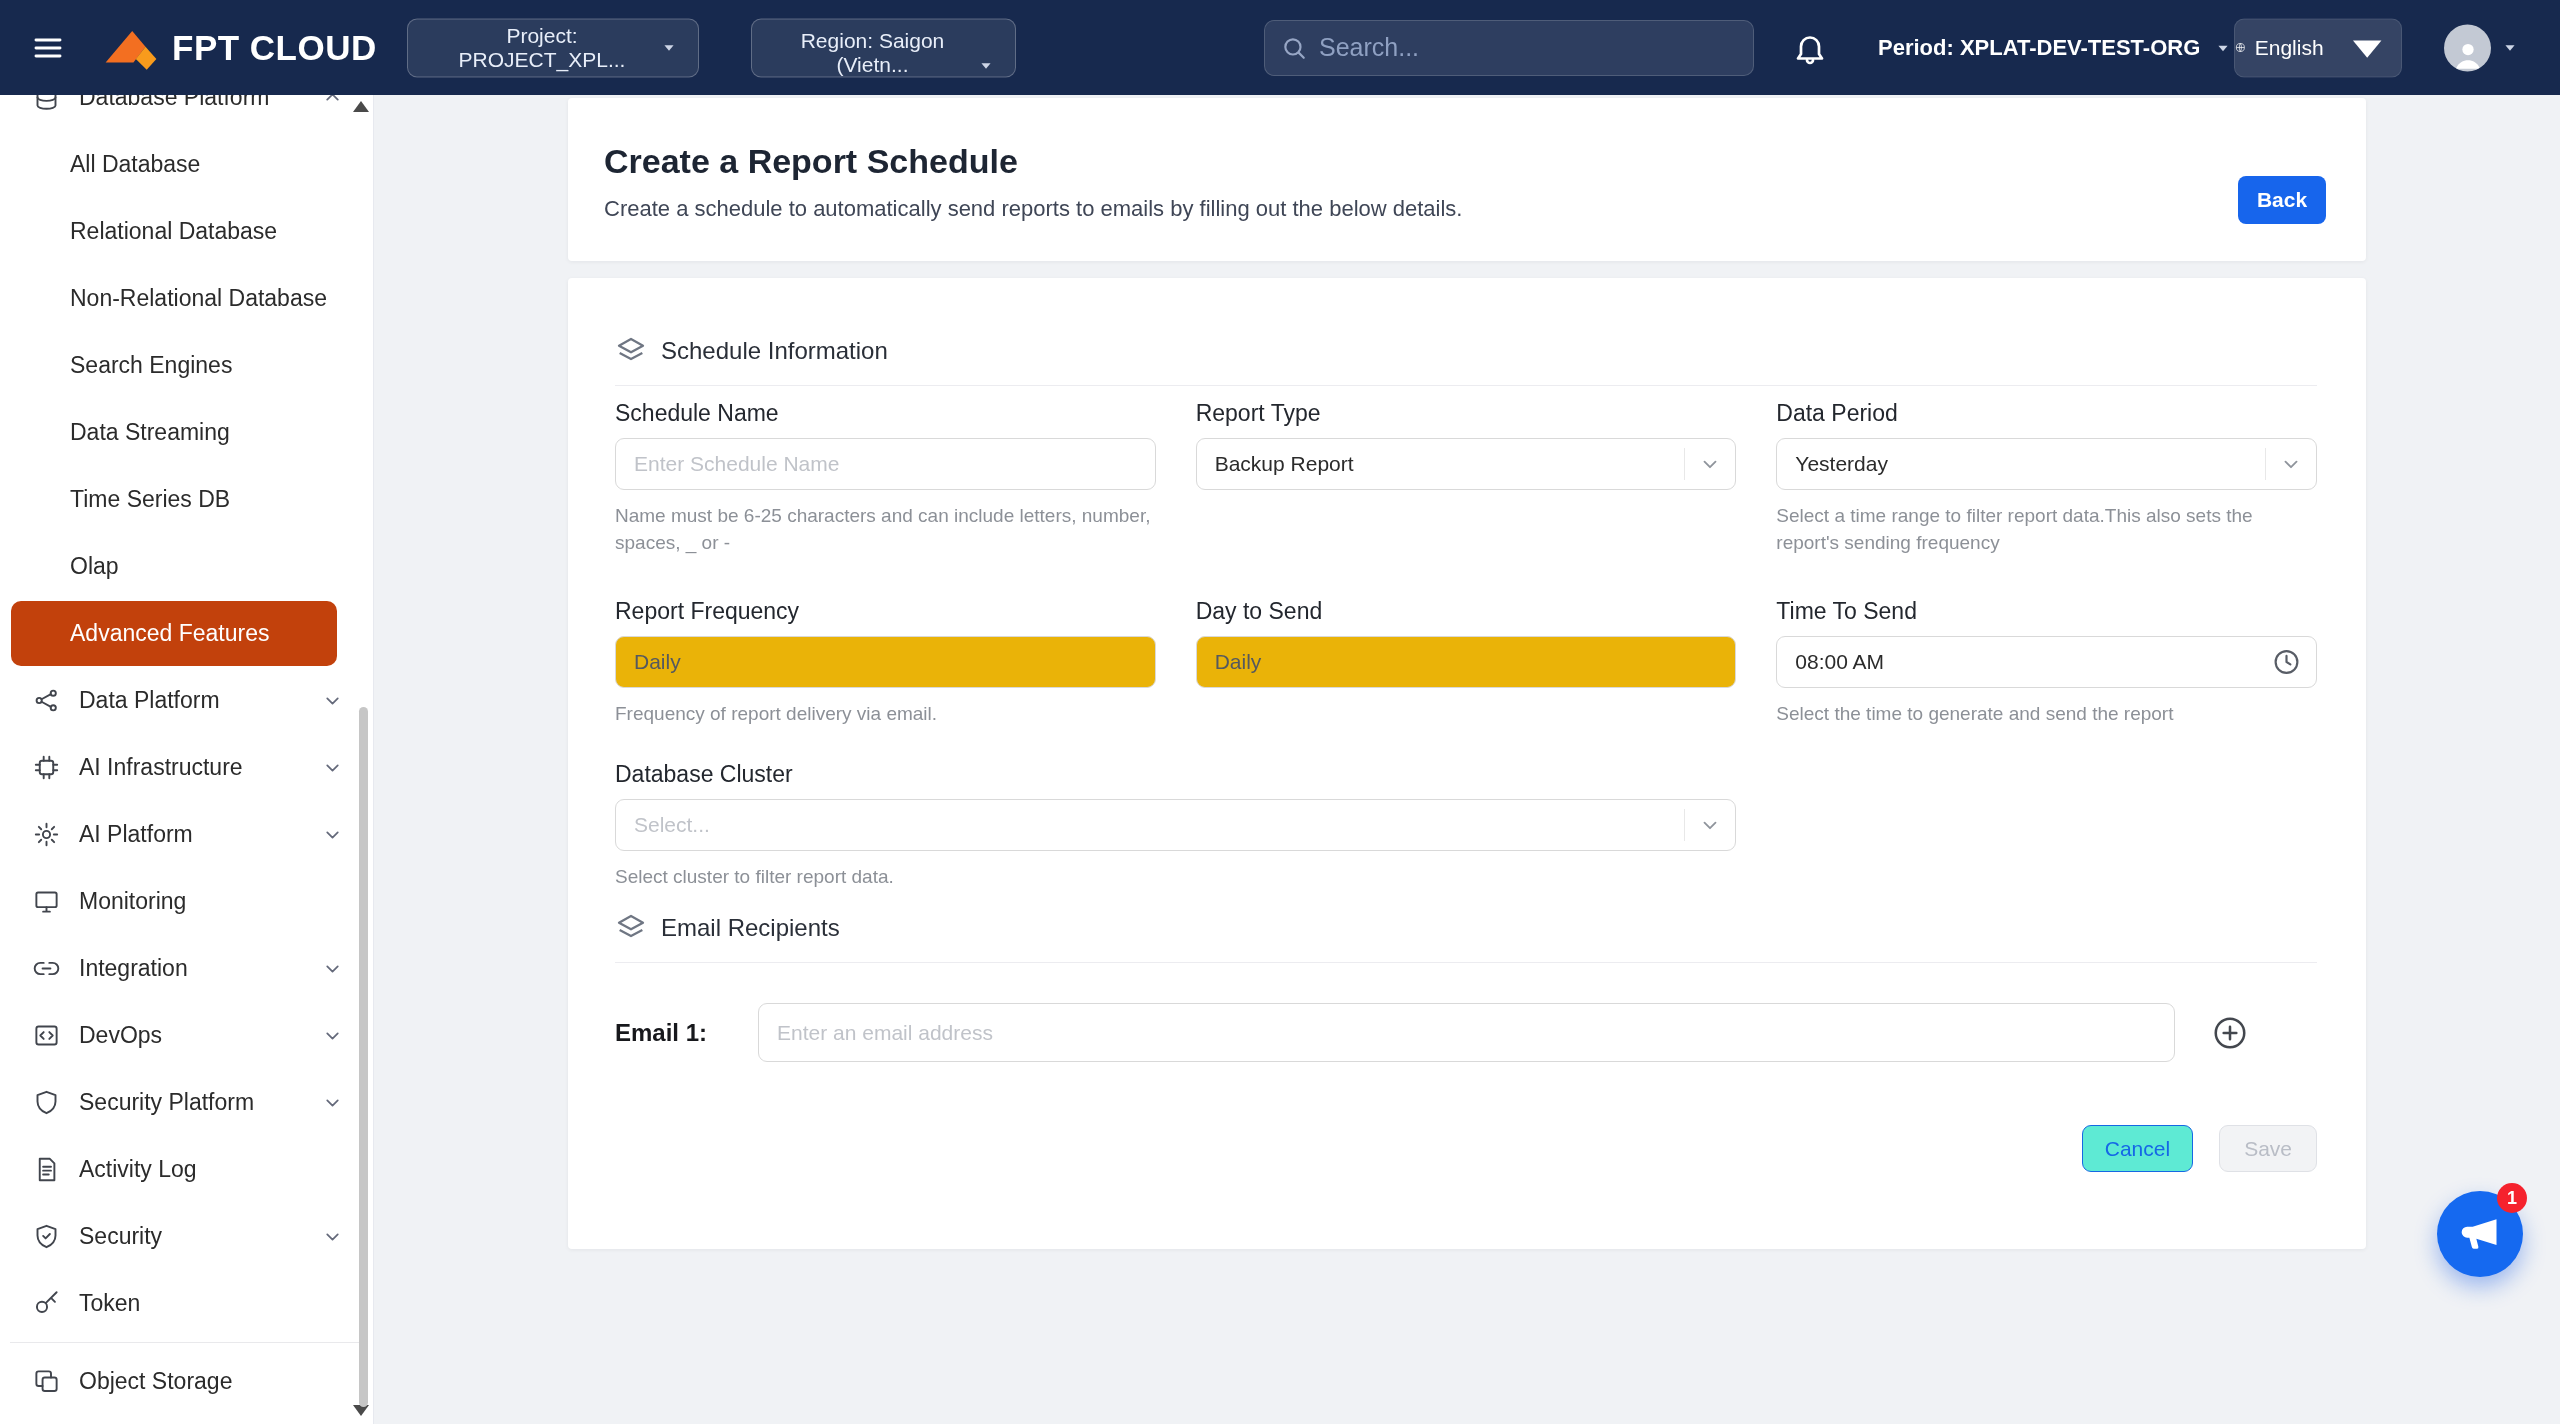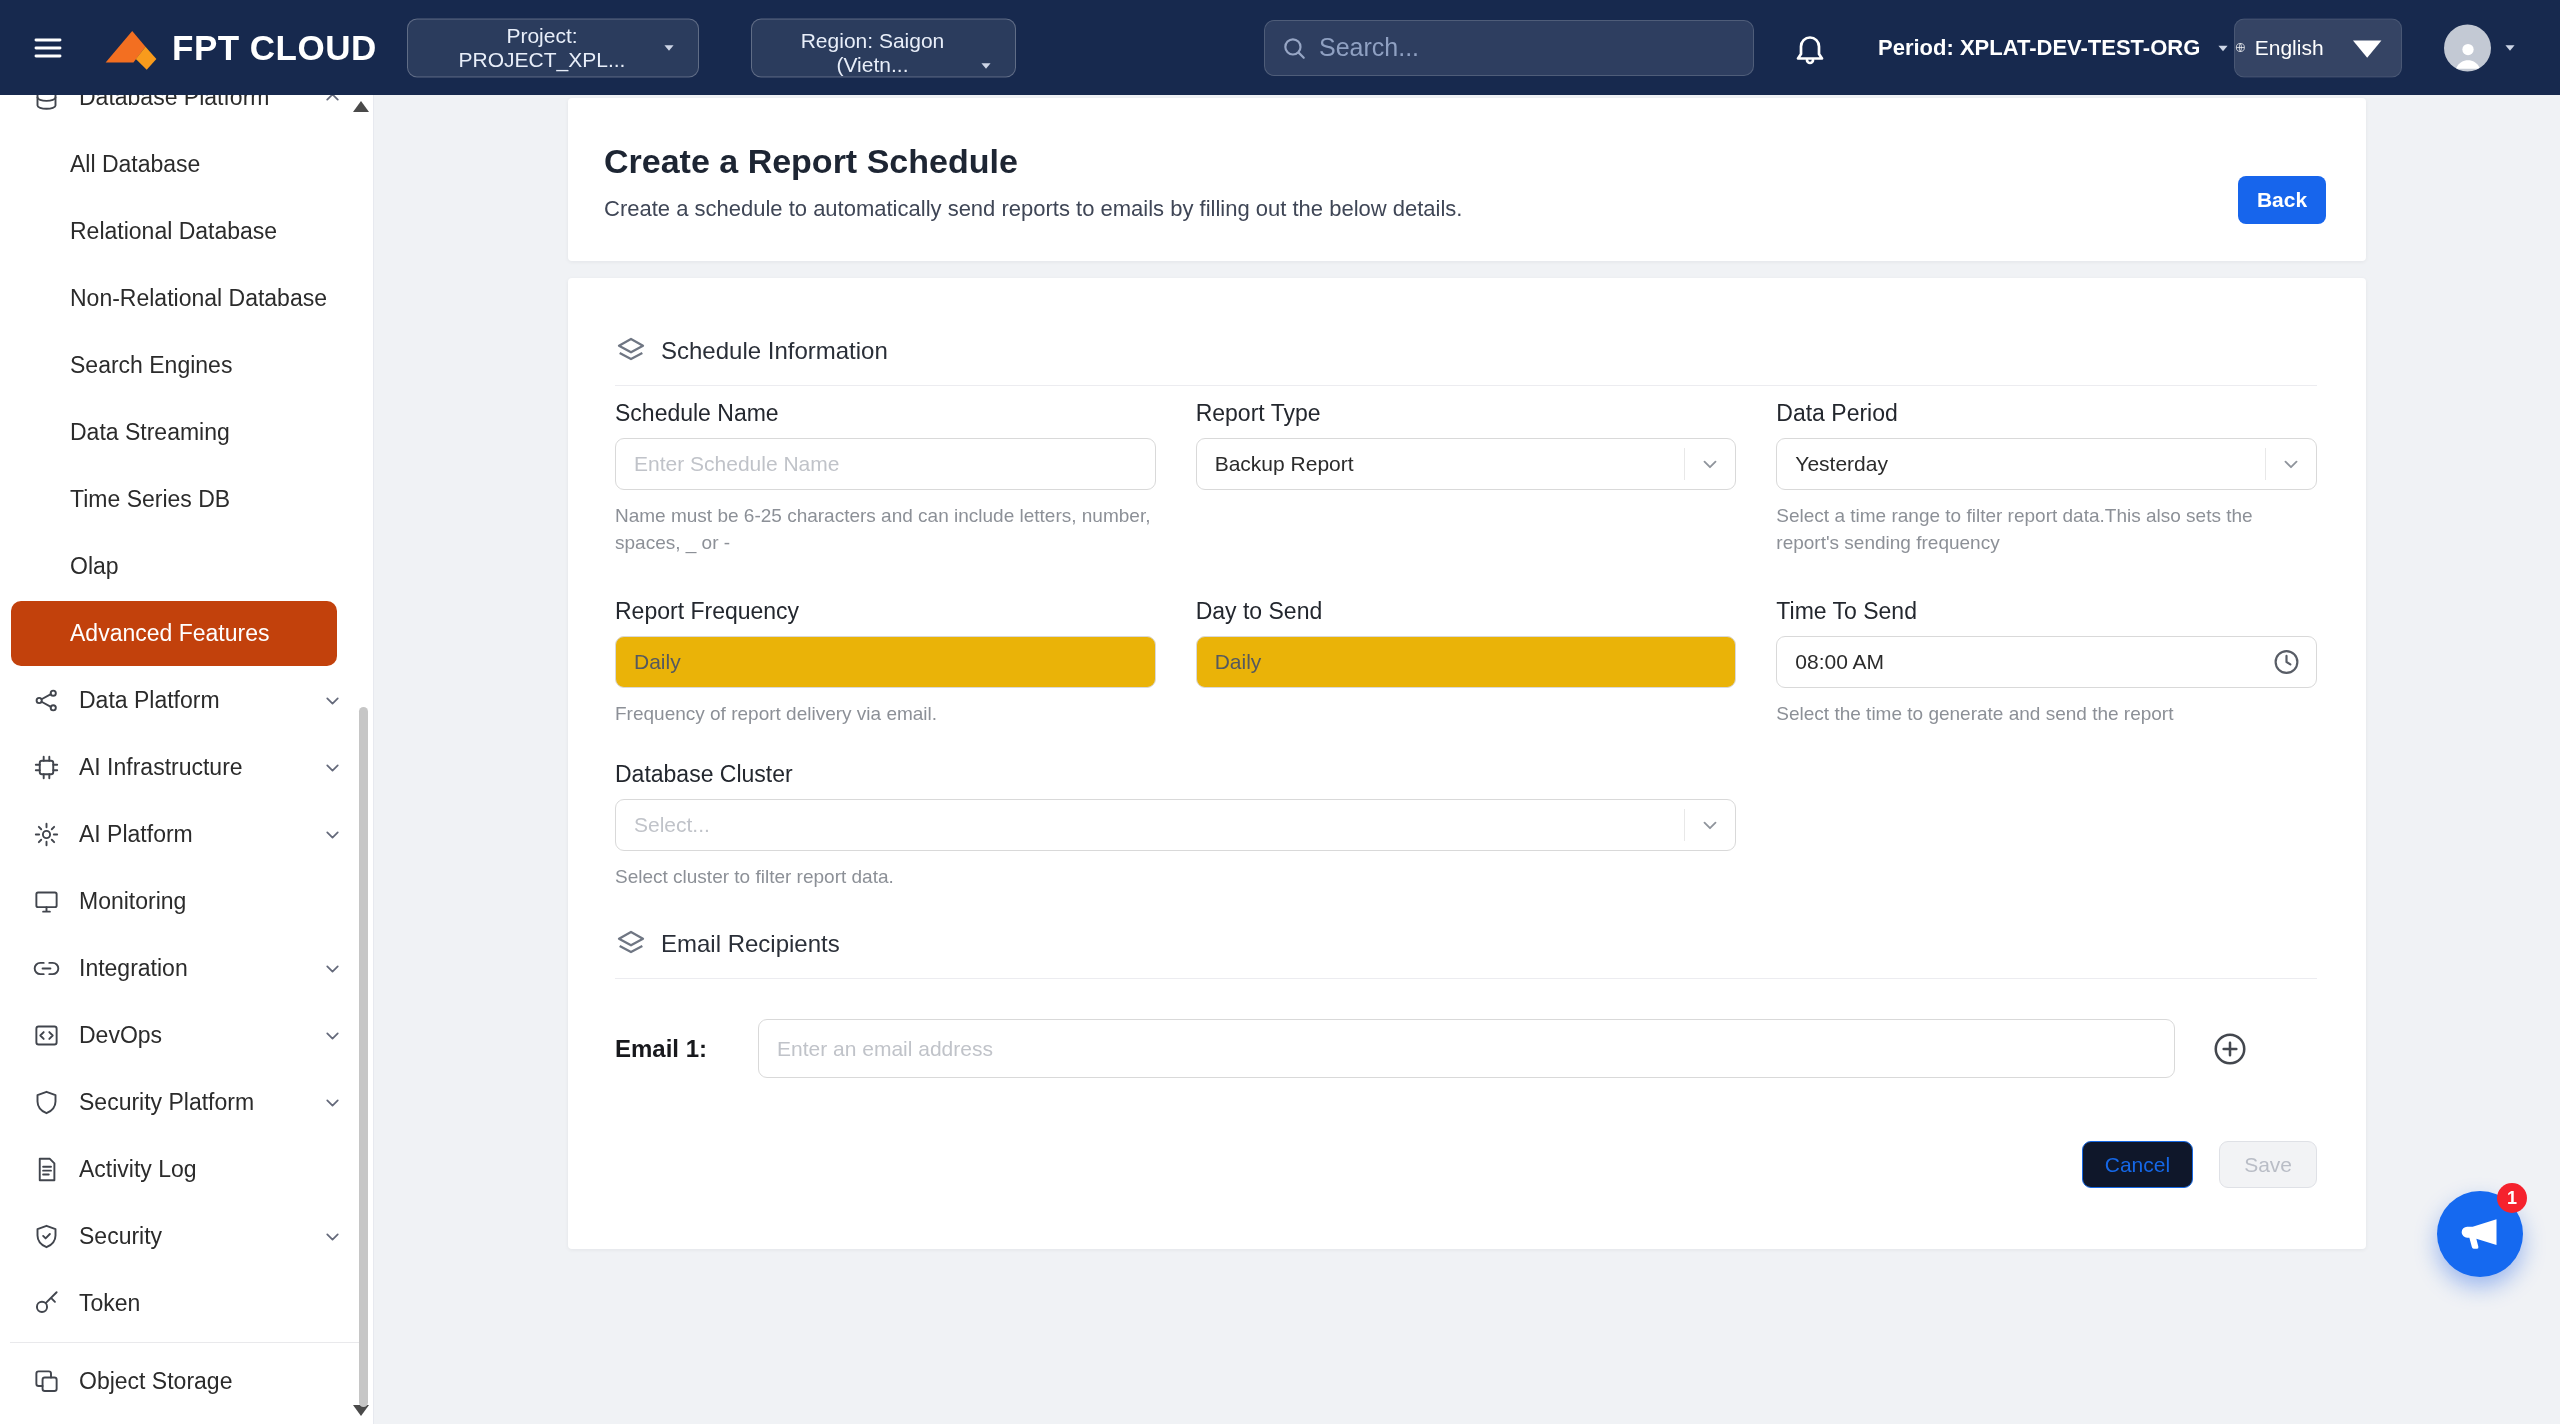--- a/index.html
+++ b/index.html
@@ -87,28 +87,28 @@
     padding-left:18px; font-size:21px; color:#2b2b2b; background:#fff; cursor:pointer; }
   .fselect .sval { flex:1; }
   .fselect .sval.ph { color:#c0c3c9; }
   .chev-box { display:flex; align-items:center; padding:0 14px; border-left:1px solid #e8e8e8; height:32px; }
   .chev-box svg { width:22px; height:22px; fill:none; stroke:#8f949c; stroke-width:2; stroke-linecap:round; stroke-linejoin:round; }
   .fhelp { margin-top:12px; font-size:19px; line-height:27px; color:#8c9097; }
   .time-wrap { position:relative; }
   .time-wrap .finput { padding-right:60px; }
   .clock { position:absolute; right:16px; top:50%; transform:translateY(-50%); width:29px; height:29px; }
   .clock svg { width:100%; height:100%; fill:none; stroke:#585d66; stroke-width:1.8; stroke-linecap:round; }
-  .section-head.email { margin-top:36px; }
+  .section-head.email { margin-top:20px; }
   .email-row { display:flex; align-items:center; margin-top:40px; }
   .email-label { font-size:24px; font-weight:700; color:#17181c; width:143px; flex:none; }
   .email-input { width:1417px; height:59px; flex:none; }
   .plus-btn { margin-left:36px; width:38px; height:38px; flex:none; background:none; border:none; cursor:pointer; padding:0; }
   .plus-btn svg { width:100%; height:100%; fill:none; stroke:#43474e; stroke-width:1.6; stroke-linecap:round; }
   .actions { display:flex; justify-content:flex-end; gap:26px; margin-top:63px; }
-  .cancel-btn { min-width:97px; height:47px; border-radius:9px; border:1.5px solid #1668e3; background:#0f172a;
+  .cancel-btn { min-width:97px; height:47px; border-radius:9px; border:1.5px solid #1668e3; background:#5eead4;
     color:#1567e6; font-size:21px; font-weight:500; padding:0 22px; cursor:pointer; }
   .save-btn { min-width:93px; height:47px; border-radius:9px; border:1.5px solid #dfe1e6; background:#f2f3f5;
     color:#b9bdc6; font-size:21px; font-weight:500; padding:0 24px; cursor:not-allowed; }
 
   
   .fab { position:absolute; left:2437px; top:1191px; width:86px; height:86px; border-radius:50%;
     background:#1569f0; box-shadow:0 10px 22px rgba(21,90,230,0.38); display:flex; align-items:center;
     justify-content:center; cursor:pointer; z-index:40; }
   .fab svg { width:44px; height:44px; }
   .badge { position:absolute; top:-8px; right:-4px; min-width:30px; height:30px; border-radius:15px;

